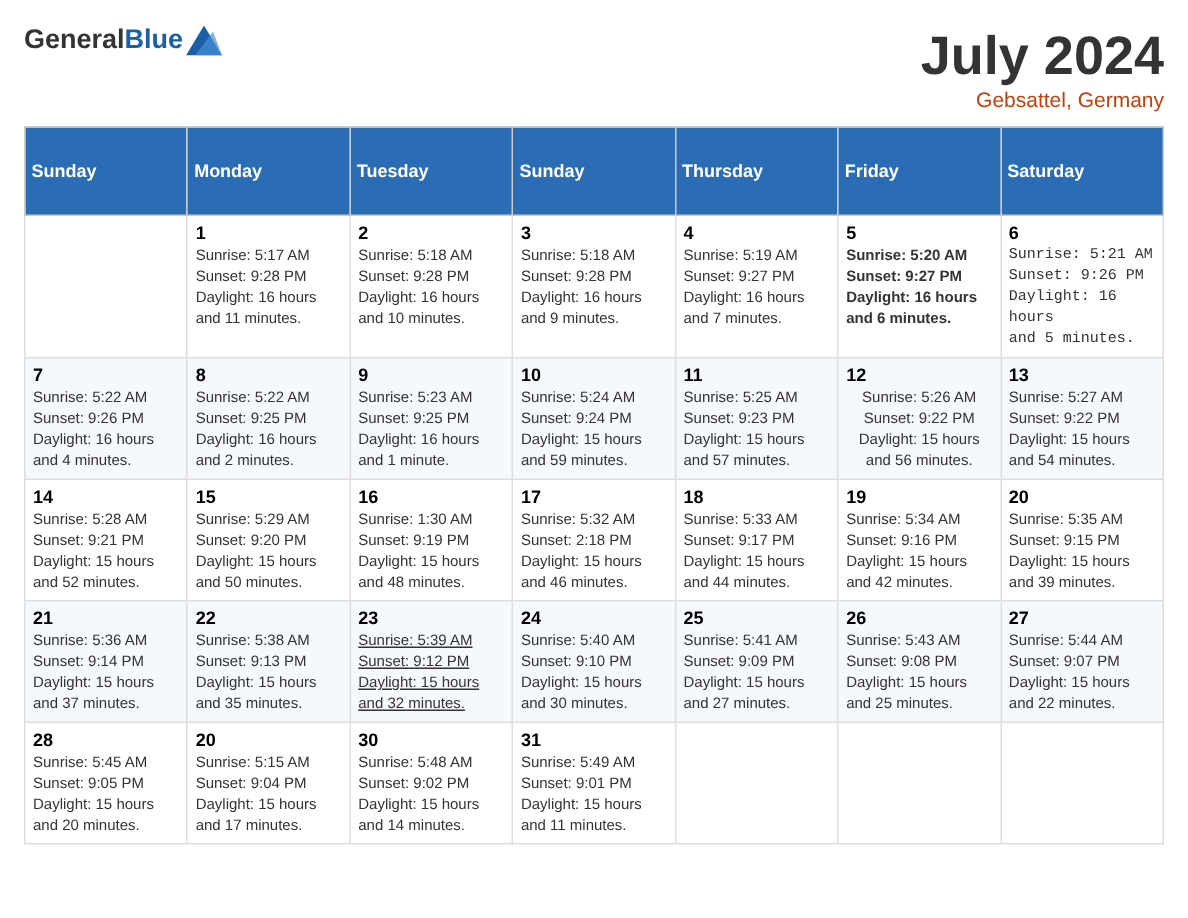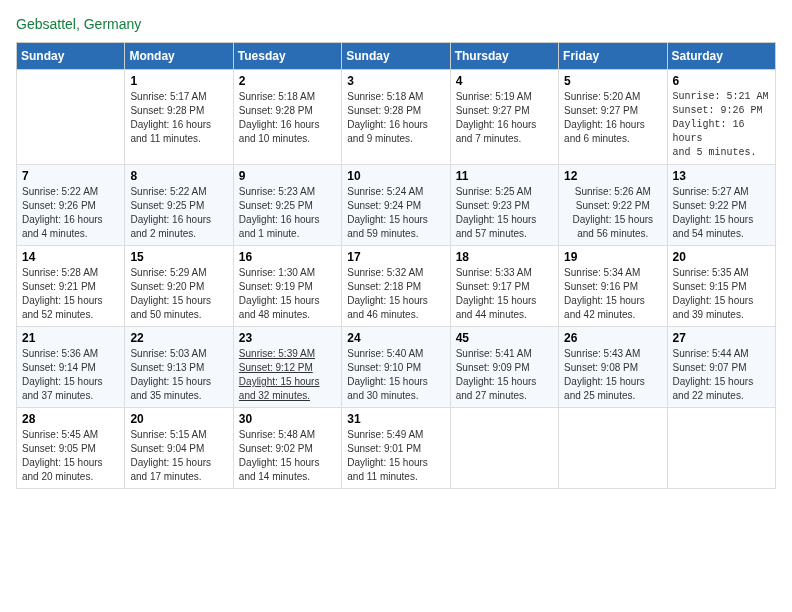--- a/index.html
+++ b/index.html
@@ -34,31 +34,31 @@
     .title-block {
       text-align: right;
     }
     .month-title {
       font-size: 36px;
       font-weight: bold;
       color: #333;
     }
     .location {
       font-size: 14px;
-      color: #15803d;
+      color: #c2410c;
     }
     .calendar {
       width: 100%;
       border-collapse: collapse;
       font-size: 11px;
     }
     .calendar th {
       background-color: #2a6db5;
       color: #fff;
-      padding: 6px 4px;
+      padding: 22px 4px;
       text-align: left;
       font-size: 12px;
       border: 1px solid #ccc;
     }
     .calendar td {
       vertical-align: top;
       padding: 4px 5px;
       border: 1px solid #ddd;
       min-height: 75px;
       width: 108px;
@@ -76,21 +76,31 @@
     }
     .empty { background: #f9f9f9; }
     tr:nth-child(even) td { background-color: #f5f8fc; }
     tr:nth-child(odd) td { background-color: #ffffff; }
     .calendar thead tr th { background-color: #2a6db5; }
   </style>
 </head>
 <body>
 
 <div class="header">
+  <div class="logo">
+    <span class="logo-text">
+      <span class="logo-general">General</span><span class="logo-blue">Blue</span>
+    </span>
+    <svg class="logo-icon" viewBox="0 0 24 20" xmlns="http://www.w3.org/2000/svg">
+      <polygon points="0,20 12,0 24,20" fill="#1a5fa8"></polygon>
+      <polygon points="6,20 18,4 24,20" fill="#4a90d9" opacity="0.7"></polygon>
+    </svg>
+  </div>
   <div class="title-block">
+    <div class="month-title">July 2024</div>
     <div class="location">Gebsattel, Germany</div>
   </div>
 </div>
 
 <table class="calendar">
   <thead>
     <tr>
     <th>Sunday</th>
         <th>Monday</th>
         <th>Tuesday</th>
@@ -126,21 +136,21 @@
         </td>
         <td>
           <span class="day-num">4</span>
           <div class="day-info" style="white-space: pre-line;">Sunrise: 5:19 AM
 Sunset: 9:27 PM
 Daylight: 16 hours
 and 7 minutes.</div>
         </td>
         <td>
           <span class="day-num">5</span>
-          <div class="day-info" style="white-space: pre-line;">Sunrise: 5:20 AM
+          <div class="day-info" style="white-space: pre-line; font-weight: bold;">Sunrise: 5:20 AM
 Sunset: 9:27 PM
 Daylight: 16 hours
 and 6 minutes.</div>
         </td>
         <td>
           <span class="day-num">6</span>
           <div class="day-info" style="white-space: pre-line; font-family: Liberation Mono, monospace;">Sunrise: 5:21 AM
 Sunset: 9:26 PM
 Daylight: 16 hours
 and 5 minutes.</div>
@@ -251,41 +261,41 @@
       <tr>
         <td>
           <span class="day-num">21</span>
           <div class="day-info" style="white-space: pre-line;">Sunrise: 5:36 AM
 Sunset: 9:14 PM
 Daylight: 15 hours
 and 37 minutes.</div>
         </td>
         <td>
           <span class="day-num">22</span>
-          <div class="day-info" style="white-space: pre-line;">Sunrise: 5:03 AM
+          <div class="day-info" style="white-space: pre-line;">Sunrise: 5:38 AM
 Sunset: 9:13 PM
 Daylight: 15 hours
 and 35 minutes.</div>
         </td>
         <td>
           <span class="day-num">23</span>
           <div class="day-info" style="white-space: pre-line; text-decoration: underline;">Sunrise: 5:39 AM
 Sunset: 9:12 PM
 Daylight: 15 hours
 and 32 minutes.</div>
         </td>
         <td>
           <span class="day-num">24</span>
           <div class="day-info" style="white-space: pre-line;">Sunrise: 5:40 AM
 Sunset: 9:10 PM
 Daylight: 15 hours
 and 30 minutes.</div>
         </td>
         <td>
-          <span class="day-num">45</span>
+          <span class="day-num">25</span>
           <div class="day-info" style="white-space: pre-line;">Sunrise: 5:41 AM
 Sunset: 9:09 PM
 Daylight: 15 hours
 and 27 minutes.</div>
         </td>
         <td>
           <span class="day-num">26</span>
           <div class="day-info" style="white-space: pre-line;">Sunrise: 5:43 AM
 Sunset: 9:08 PM
 Daylight: 15 hours

